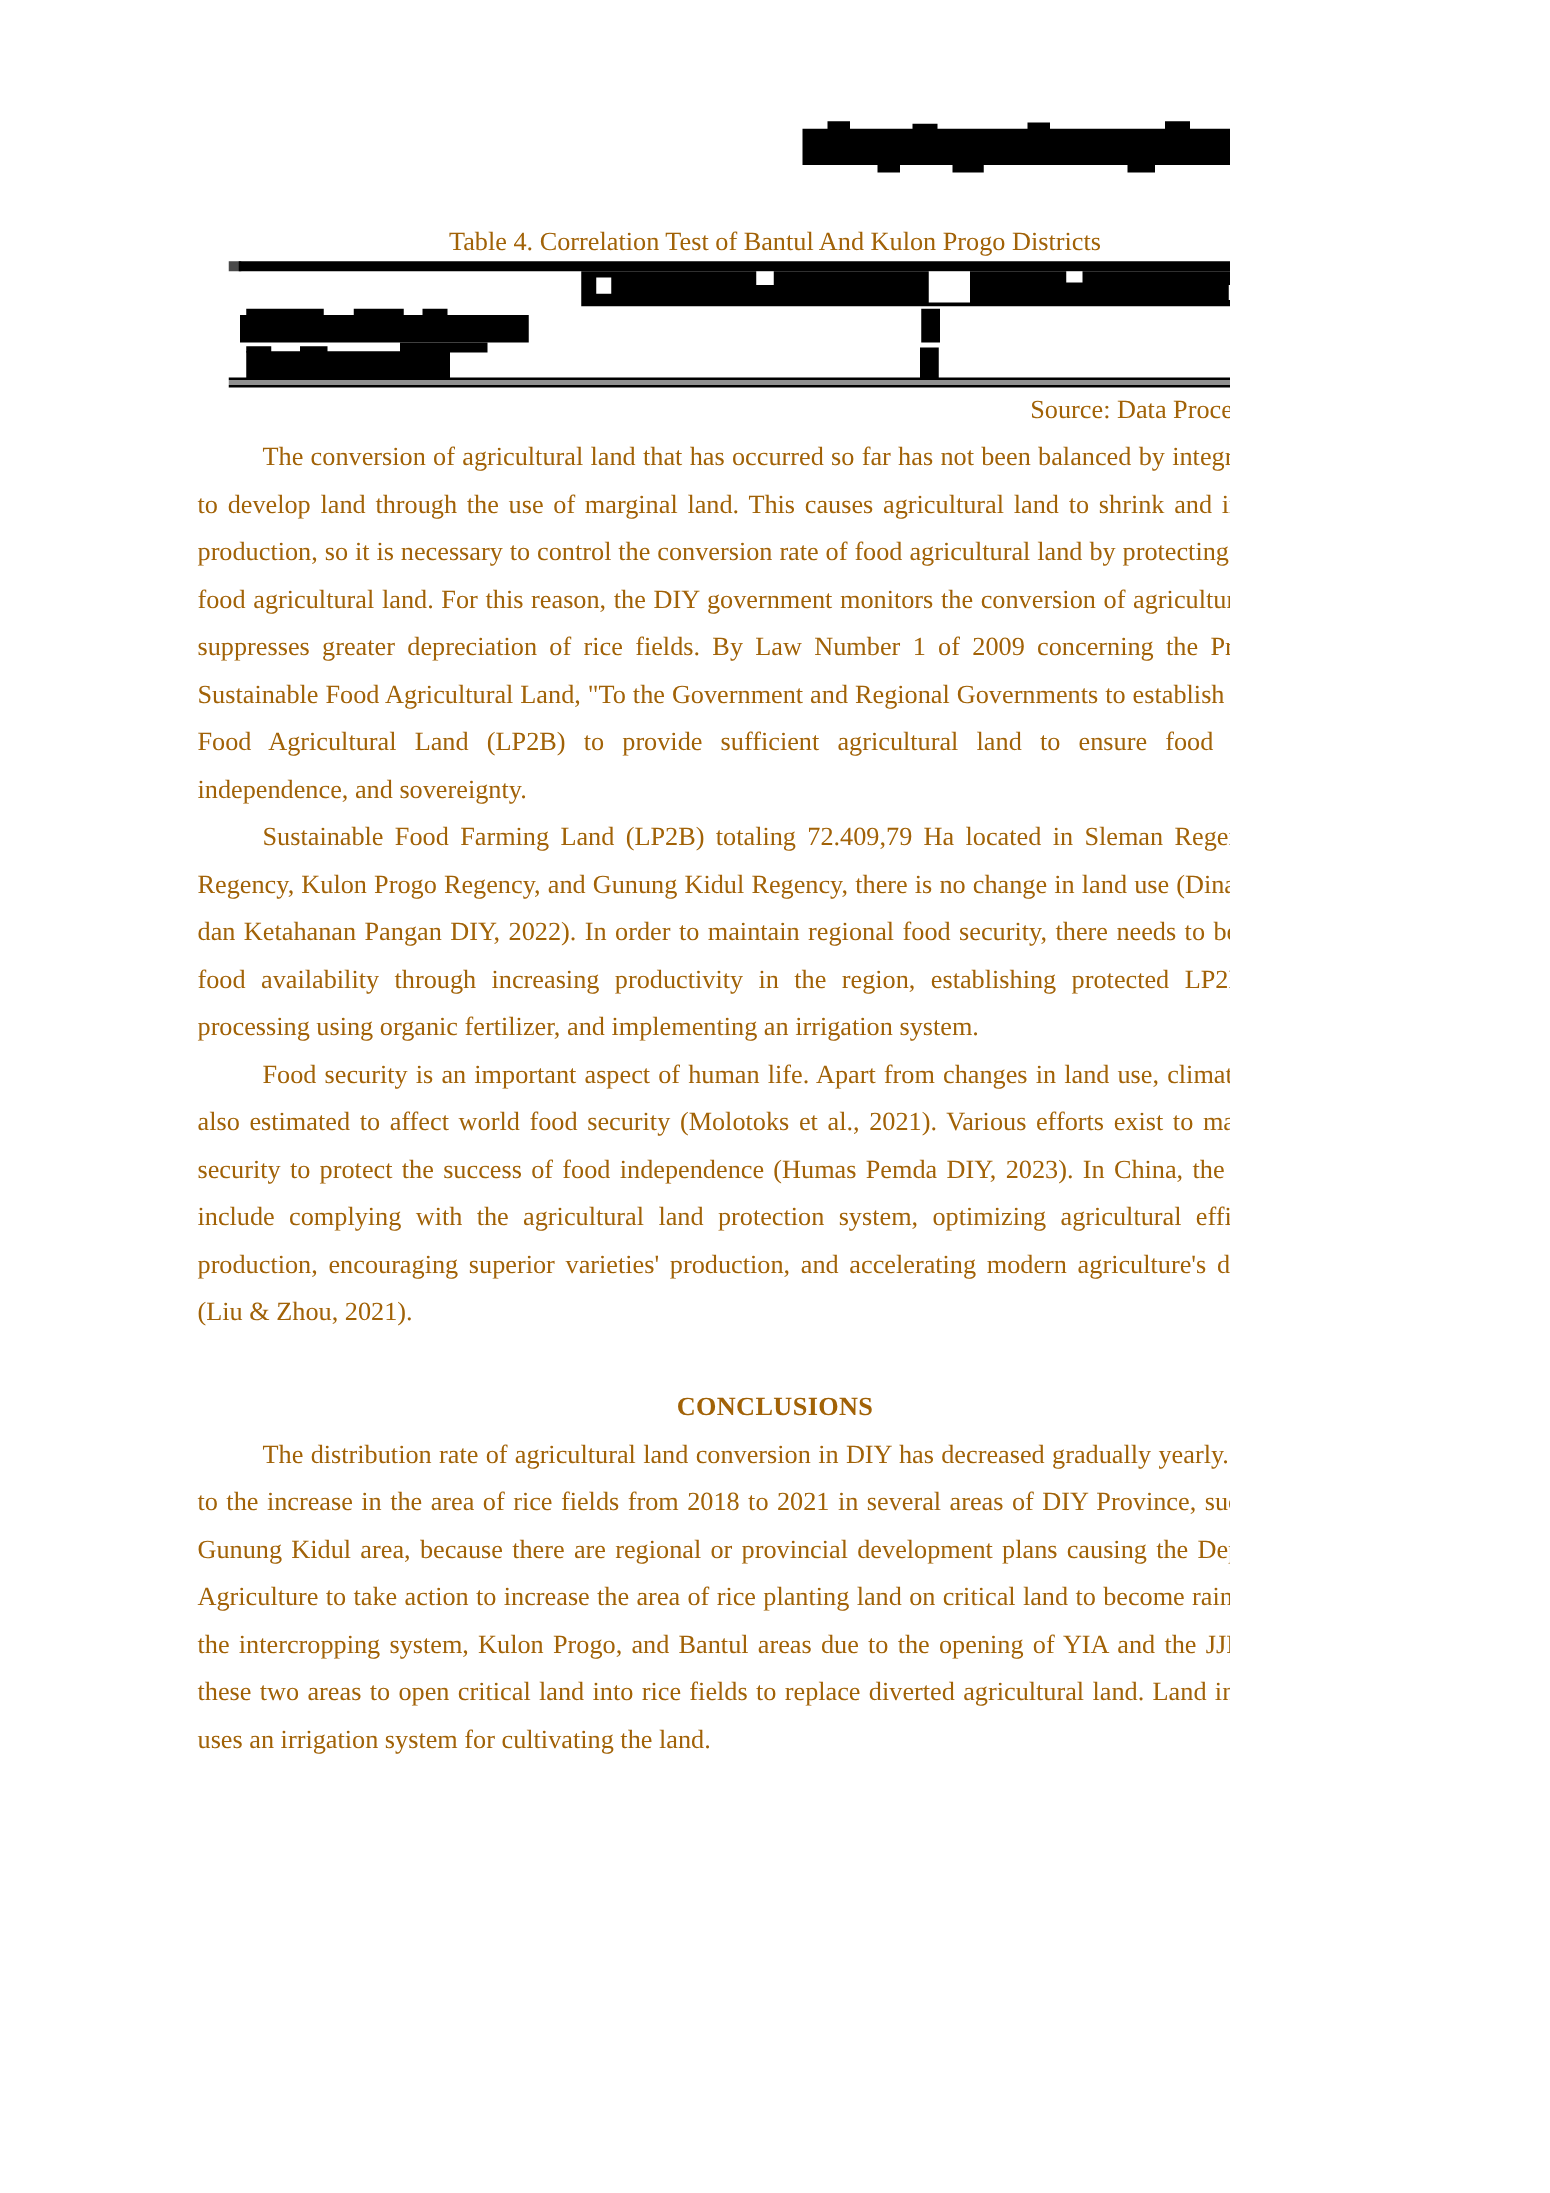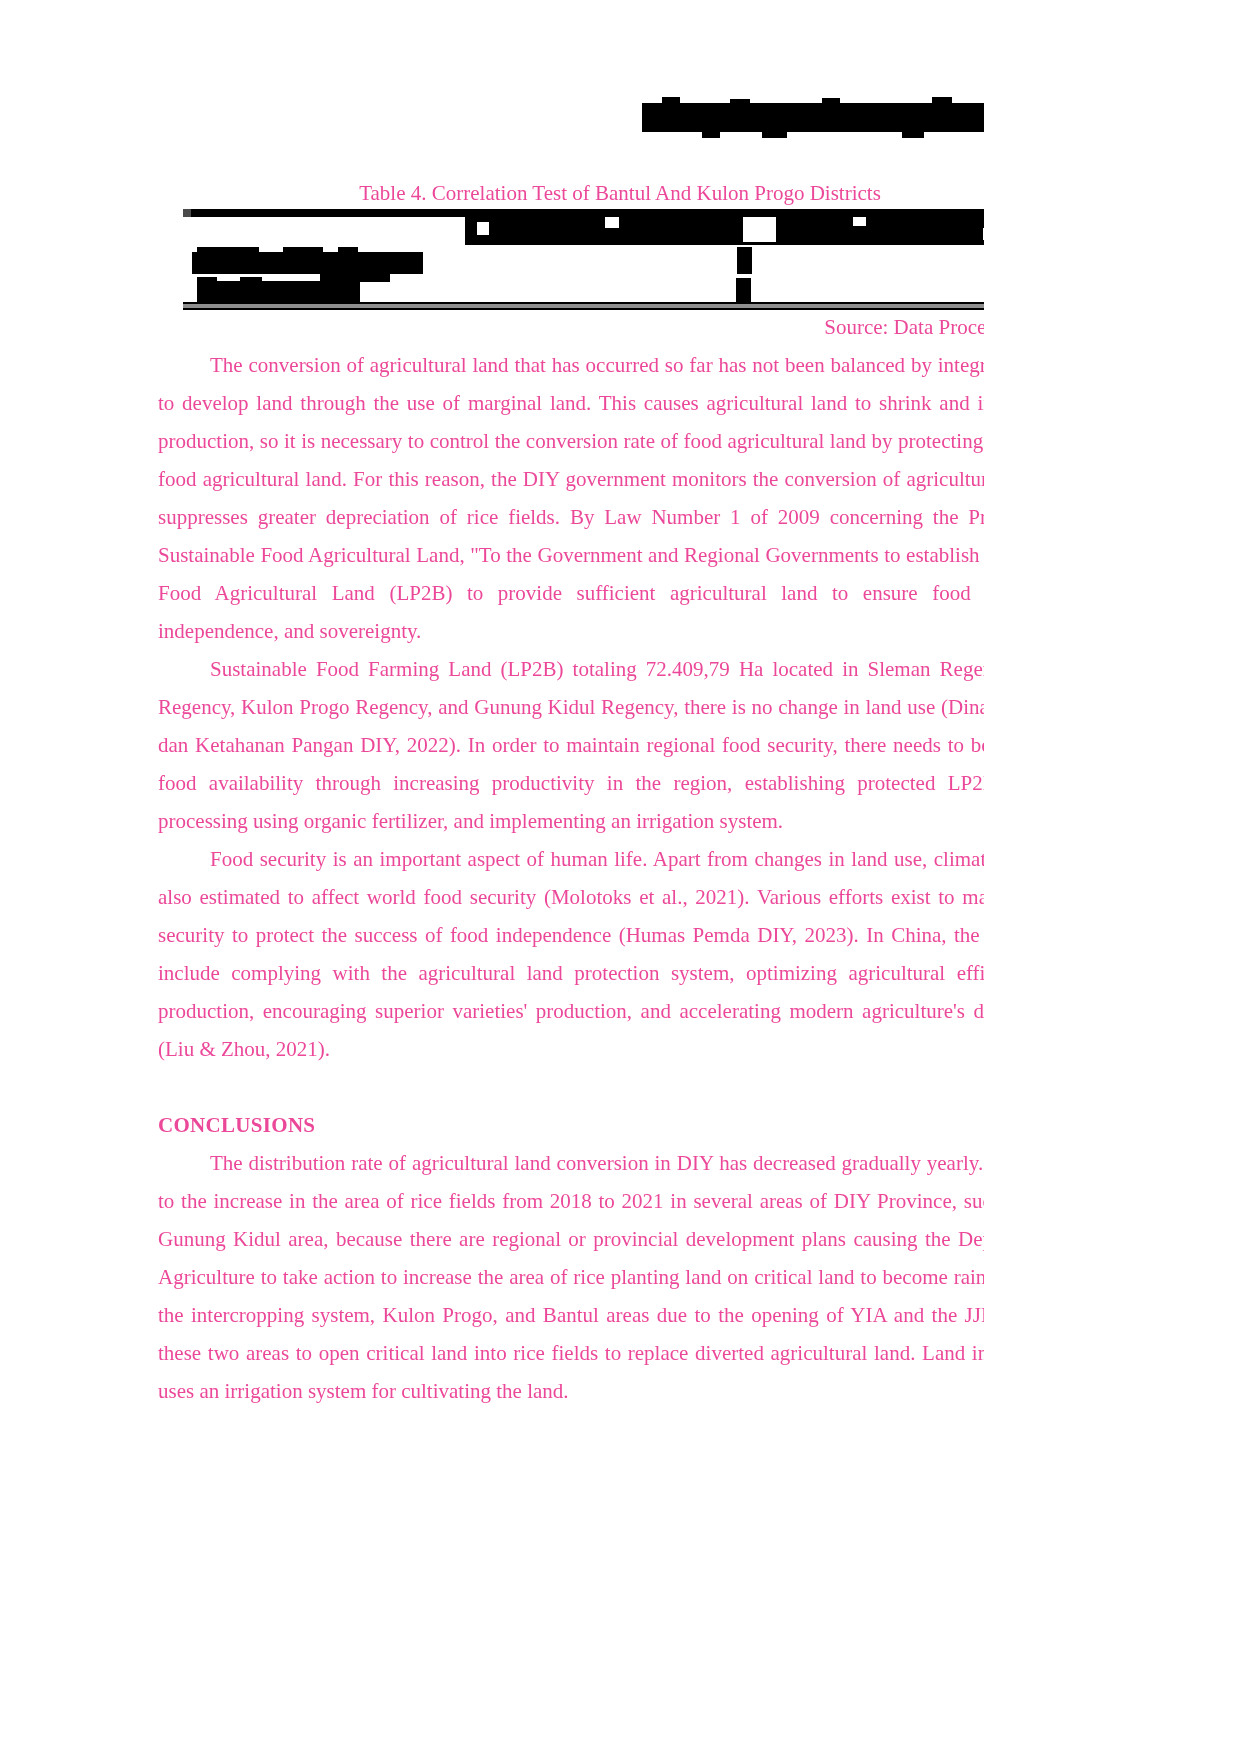--- a/index.html
+++ b/index.html
@@ -1,21 +1,21 @@
 <!DOCTYPE html>
 <html><head>
 <meta charset="utf-8">
 <style>
   html,body{margin:0;padding:0;background:#ffffff;}
   .page{
     position:relative;
     width:984px;height:1754px;
     background:#ffffff;
     font-family:"Liberation Serif","DejaVu Serif",serif;
-    color:#ec4899;
+    color:#a16207;
     overflow:hidden;
   }
   .r{position:absolute;background:#000;}
   .rw{position:absolute;background:#fff;}
   .rg{position:absolute;background:#8f8f8f;}
   .rdg{position:absolute;background:#4a4a4a;}
 
   
   .hdr-redaction{position:absolute;left:642px;top:97px;width:456px;height:42px;}
 
@@ -31,21 +31,21 @@
 
   
   .bodycol{
     position:absolute;left:158px;top:308px;width:924px;
     font-size:21px;line-height:38px;text-align:justify;
   }
   .source-caption{text-align:right;text-indent:0;margin:0 0 0 0;}
   .bodycol p{margin:0;text-indent:52px;}
   .conclusions-h{
     font-size:21px;font-weight:bold;line-height:38px;
-    margin:38px 0 0 0;text-align:left;letter-spacing:.3px;
+    margin:38px 0 0 0;text-align:center;letter-spacing:.3px;
   }
 </style>
 </head>
 <body>
 
 <div class="page">
 
   <div class="hdr-redaction">
     <div class="r" style="left:0;top:6px;width:421px;height:29px"></div>
     <div class="r" style="left:20px;top:0;width:18px;height:8px"></div>

